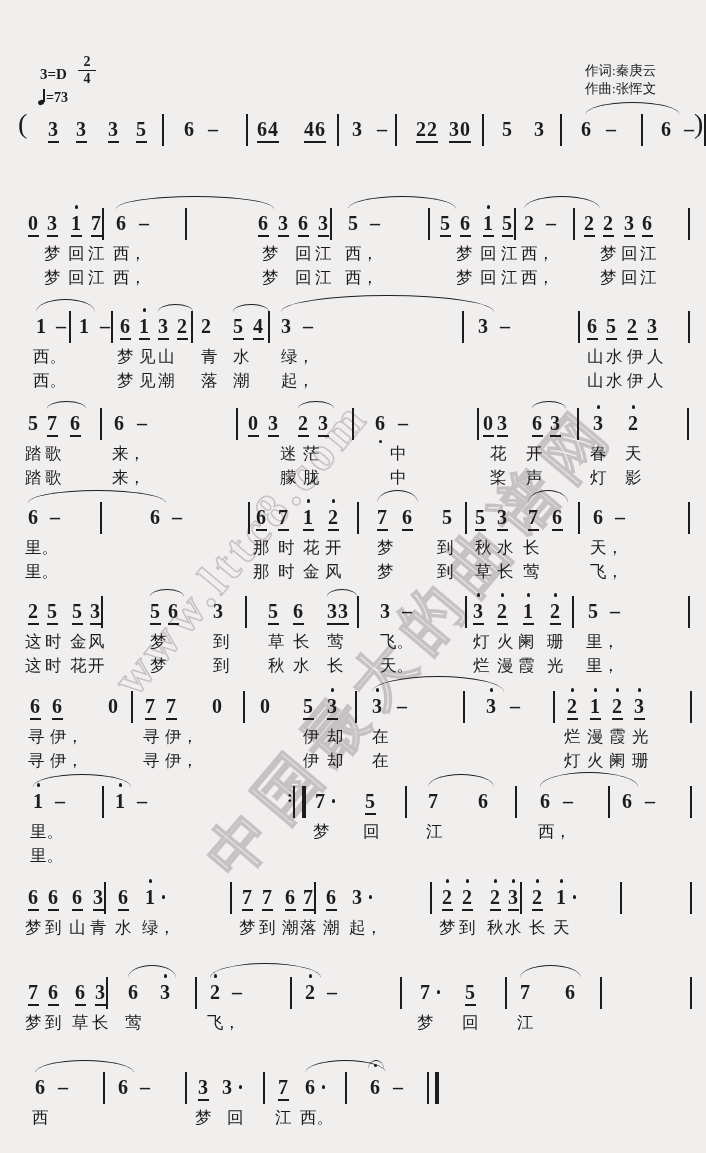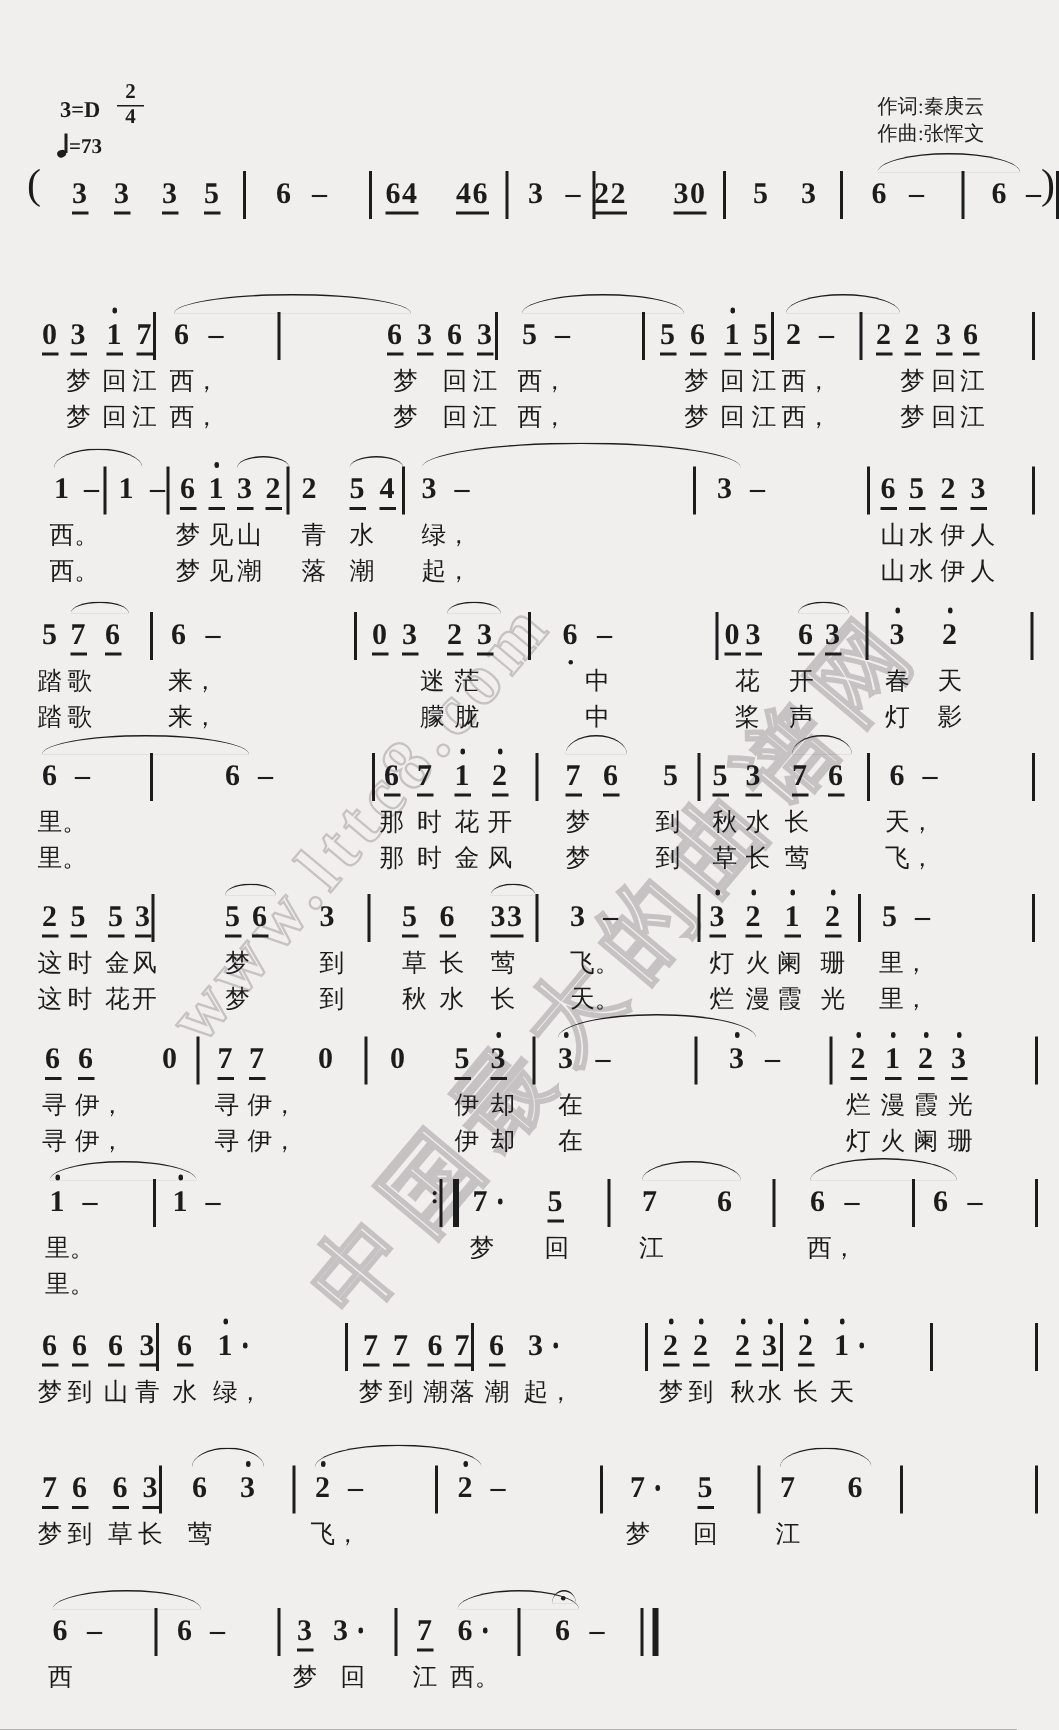--- a/index.html
+++ b/index.html
@@ -83,21 +83,21 @@
         <div class="bar b1" style="left: 162px;"></div>
         <span class="note" style="left: 184px;">6</span>
         <span class="note dash" style="left: 208px;">–</span>
         <div class="bar b1" style="left: 246px;"></div>
         <span class="note u" style="left: 257px;">64</span>
         <span class="note u" style="left: 304px;">46</span>
         <div class="bar b1" style="left: 337px;"></div>
         <span class="note" style="left: 352px;">3</span>
         <span class="note dash" style="left: 377px;">–</span>
         <div class="bar b1" style="left: 395px;"></div>
-        <span class="note u" style="left: 396px;">22</span>
+        <span class="note u" style="left: 416px;">22</span>
         <span class="note u" style="left: 449px;">30</span>
         <div class="bar b1" style="left: 482px;"></div>
         <span class="note" style="left: 502px;">5</span>
         <span class="note" style="left: 534px;">3</span>
         <div class="bar b1" style="left: 560px;"></div>
         <span class="note" style="left: 581px;">6</span>
         <span class="note dash" style="left: 606px;">–</span>
         <div class="bar b1" style="left: 641px;"></div>
         <span class="note" style="left: 661px;">6</span>
         <span class="note dash" style="left: 684px;">–</span>

